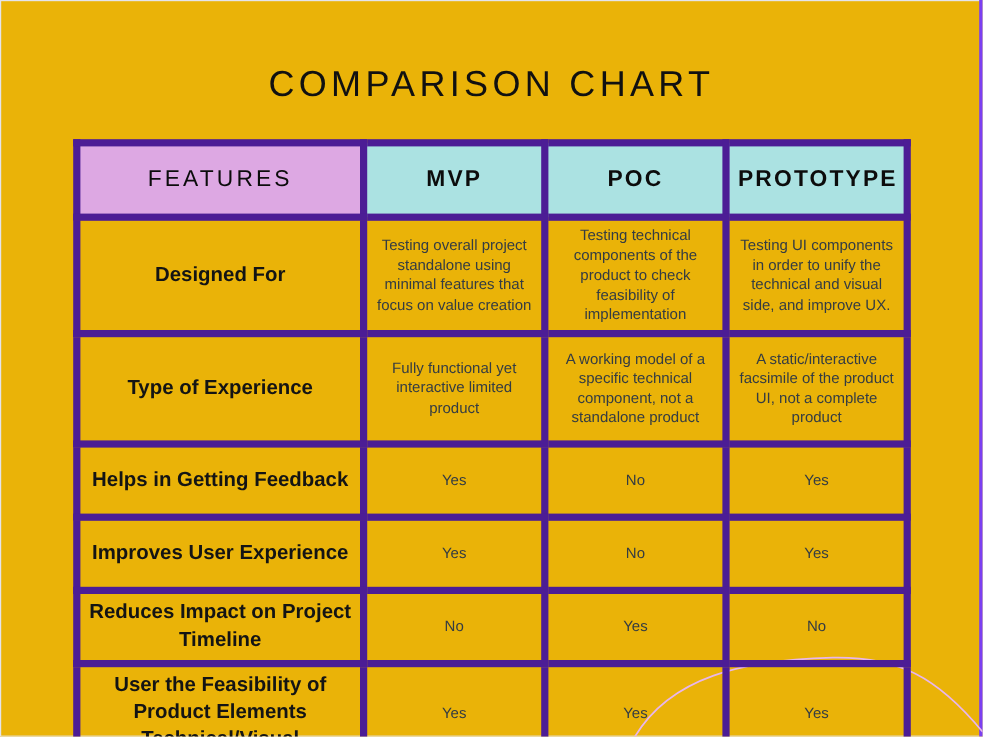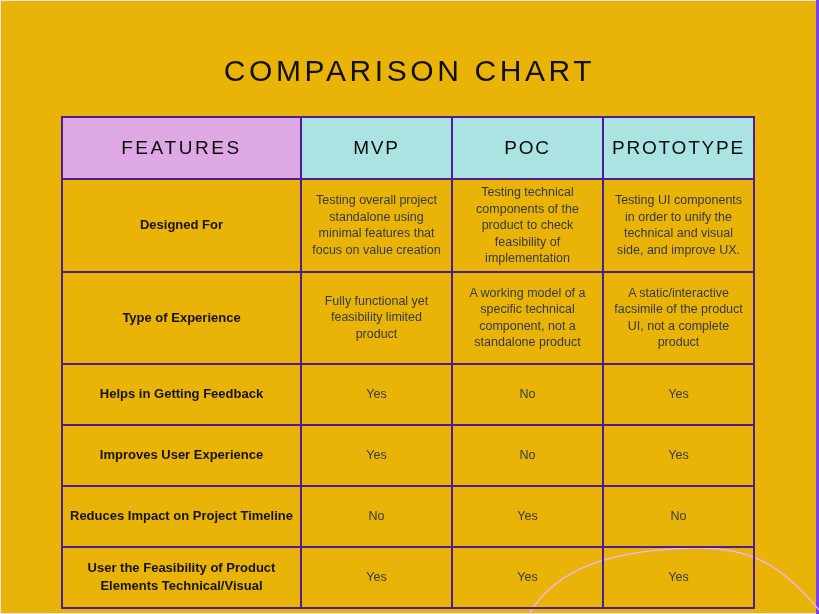--- a/index.html
+++ b/index.html
@@ -74,21 +74,21 @@
     width: 692px;
     table-layout: fixed;
   }
   table.comparison col.c-feature   { width: 239px; }
   table.comparison col.c-mvp       { width: 151px; }
   table.comparison col.c-poc       { width: 151px; }
   table.comparison col.c-prototype { width: 151px; }
 
   table.comparison th,
   table.comparison td {
-    border: 2px solid #4c1d95;
+    border: 6px solid #4c1d95;
     box-sizing: border-box;
     text-align: center;
     vertical-align: middle;
     padding: 4px 7px;
   }
 
   
   thead th {
     height: 62px;
     font-weight: 400;
@@ -96,31 +96,32 @@
     letter-spacing: 1.8px;
     color: #0c0c0c;
     font-family: "Liberation Sans", sans-serif;
   }
   th.head-features {
     background: #dda8e3;
     letter-spacing: 2.6px;
   }
   th.head-col {
     background: #abe2e2;
+    font-weight: bold;
   }
 
   
   tbody td {
     font-size: 12.5px;
     color: #343c43;
     line-height: 1.32;
   }
   td.feature-label {
     font-weight: bold;
-    font-size: 13px;
+    font-size: 17px;
     color: #141414;
     line-height: 1.35;
   }
   td.desc {
     padding: 6px 8px;
   }
   td.yesno {
     font-size: 12.5px;
     color: #343c43;
   }
@@ -161,21 +162,21 @@
       </thead>
       <tbody id="table-body">
           <tr class="r-desc">
             <td class="feature-label">Designed For</td>
             <td class="desc">Testing overall project standalone using minimal features that focus on value creation</td>
             <td class="desc">Testing technical components of the product to check feasibility of implementation</td>
             <td class="desc">Testing UI components in order to unify the technical and visual side, and improve UX.</td>
           </tr>
           <tr class="r-desc">
             <td class="feature-label">Type of Experience</td>
-            <td class="desc">Fully functional yet feasibility limited product</td>
+            <td class="desc">Fully functional yet interactive limited product</td>
             <td class="desc">A working model of a specific technical component, not a standalone product</td>
             <td class="desc">A static/interactive facsimile of the product UI, not a complete product</td>
           </tr>
           <tr class="r-short">
             <td class="feature-label">Helps in Getting Feedback</td>
             <td class="yesno">Yes</td>
             <td class="yesno">No</td>
             <td class="yesno">Yes</td>
           </tr>
           <tr class="r-short">

